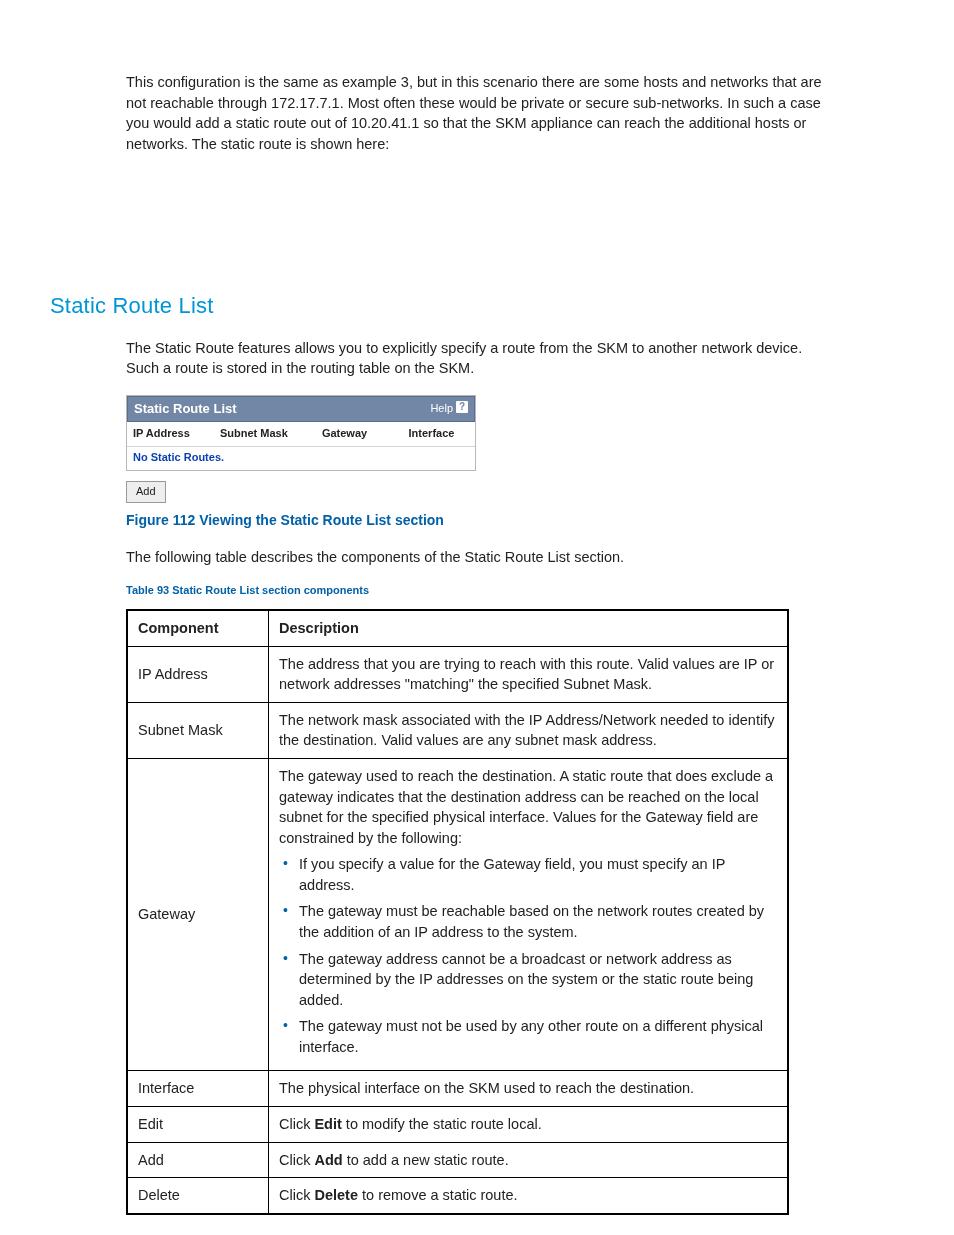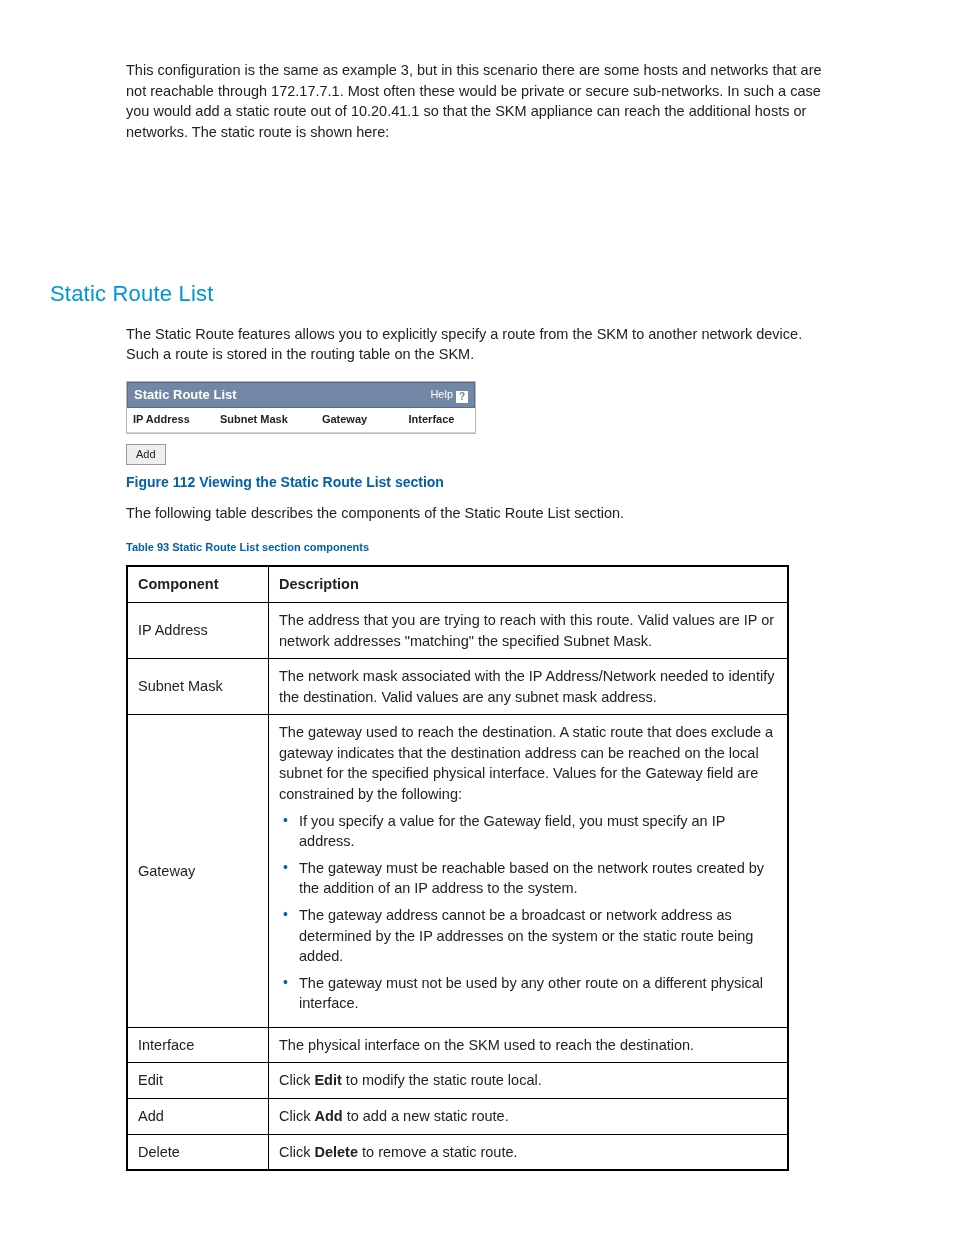--- a/index.html
+++ b/index.html
@@ -6,21 +6,21 @@
     font-family: Arial, Helvetica, sans-serif;
     font-size: 14.5px;
     line-height: 1.42;
     color: #222;
     margin: 0;
     padding: 56px 126px 60px 126px;
     width: 954px;
     box-sizing: border-box;
     background: #fff;
   }
-  .para  { margin: 4px 0 16px 0; }
+  .para  { margin: 16px 0 16px 0; }
   .indent { margin-left: 0px; }
   .section-title {
     font-size: 22px;
     color: #0096d6;
     font-weight: 400;
     margin: 0 0 14px -76px;
     letter-spacing: 0.2px;
   }
   .fig-cap {
     color: #0060a8;
@@ -42,21 +42,21 @@
     background:#7287a5;
     color:#fff;
     font-weight:bold;
     font-size:13px;
     padding:3px 6px;
     display:flex;
     justify-content:space-between;
     align-items:center;
     border:1px solid #5a6c88;
   }
-  .ss-help { font-size:11px; font-weight:normal; display:flex; align-items:flex-end; gap:3px;}
+  .ss-help { font-size:11px; font-weight:normal; display:flex; align-items:flex-start; gap:3px;}
   .ss-help .qbox { display:inline-block; width:12px; height:12px; background:#fff; color:#7287a5; font-size:10px; text-align:center; line-height:12px; font-weight:bold; border-radius:1px; }
   .ss-head { font-size:11px; font-weight:bold; }
   .ss-head td { padding:4px 6px; border-bottom:1px solid #d4d4d4; }
   .ss-msg { color:#0a3fb0; font-size:11px; font-weight:bold; padding:3px 6px 5px 6px; }
   .ss-btn {
     display:inline-block;
     background:#eee;
     border:1px solid #999;
     font-size:11px;
     padding:2px 9px;
@@ -114,20 +114,21 @@
     <table style="width:100%; border-collapse:collapse;">
       <tbody>
           <tr class="ss-head">
         <td style="width:25%">IP Address</td>
         <td style="width:25%">Subnet Mask</td>
         <td style="width:25%; text-align:center">Gateway</td>
         <td style="width:25%; text-align:center">Interface</td>
       </tr>
     </tbody>
       </table>
+    <div class="ss-msg">No Static Routes.</div>
   </div>
   <span class="ss-btn">Add</span>
 </div>
 
 <div class="fig-cap">Figure 112 Viewing the Static Route List section</div>
 
 <p class="para">The following table describes the components of the Static Route List section.</p>
 
 <div class="tbl-cap">Table 93 Static Route List section components</div>
 

